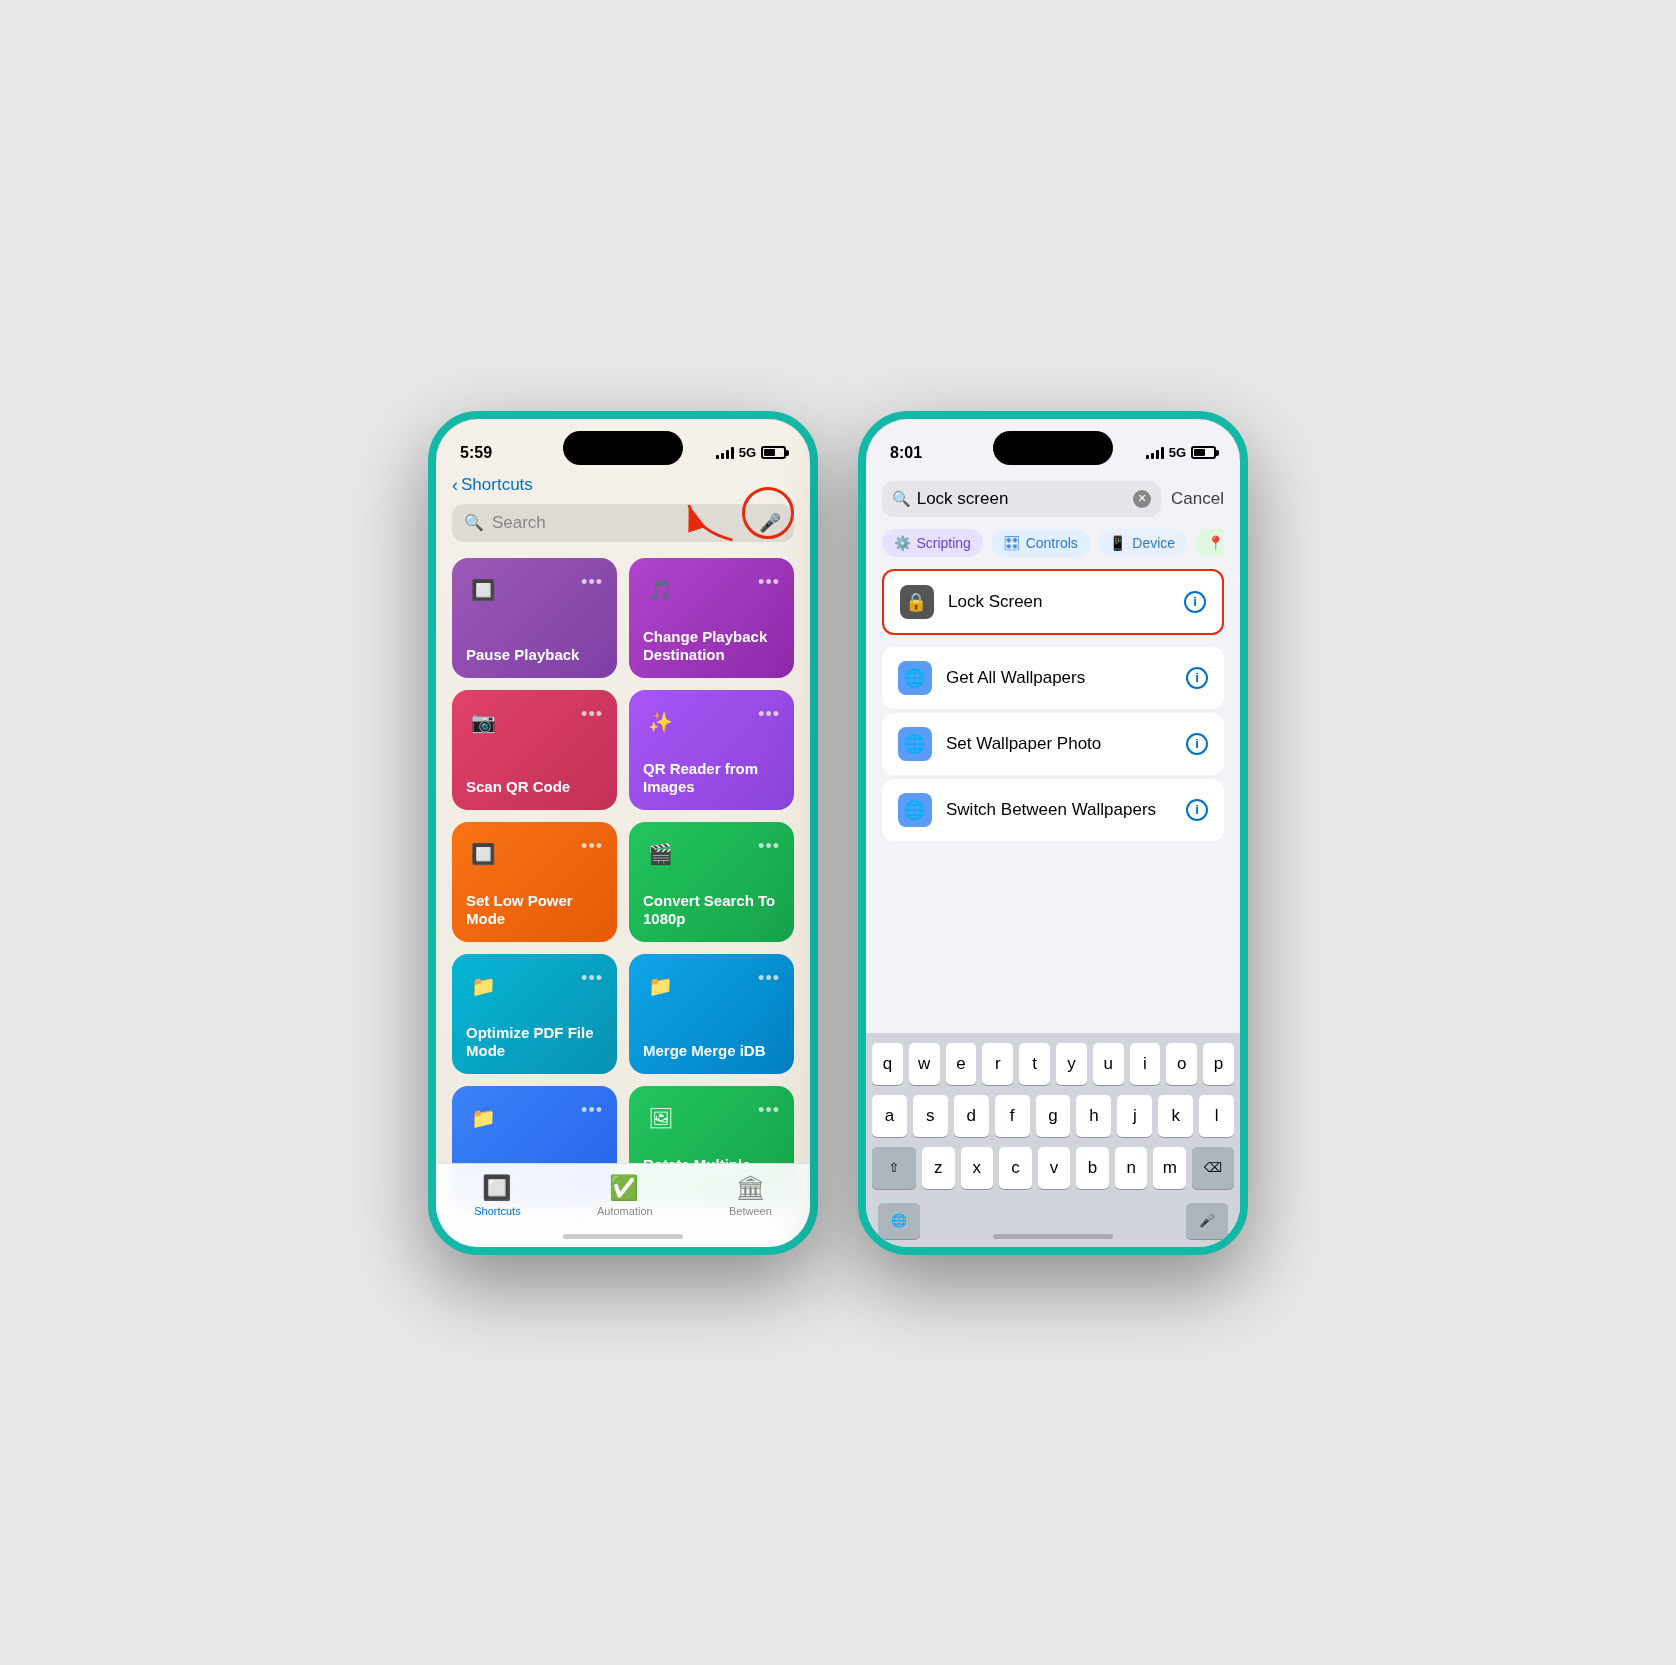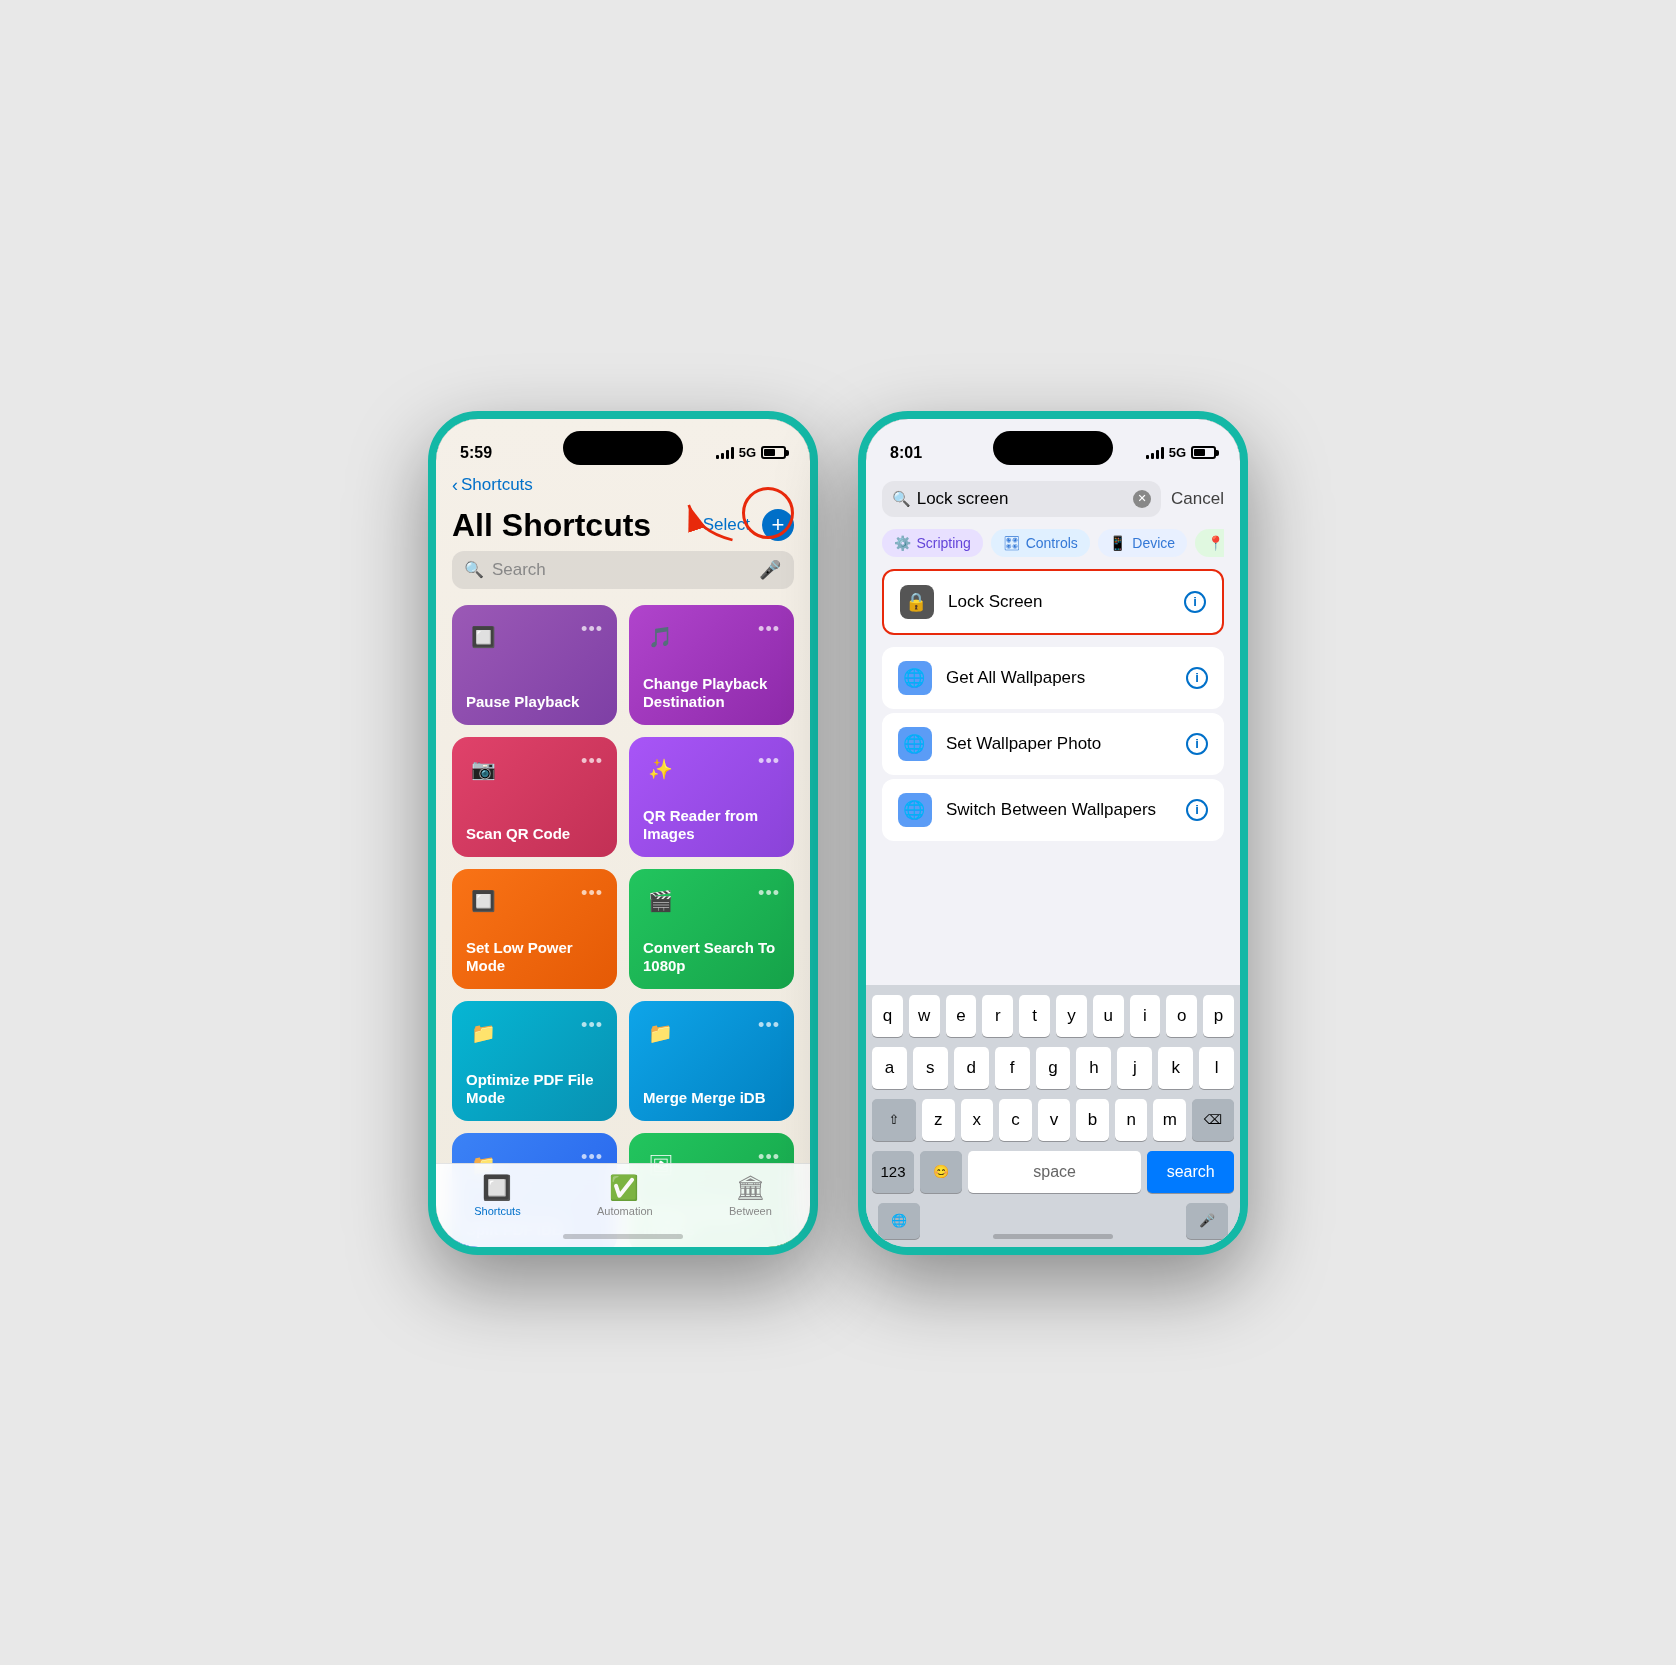--- a/index.html
+++ b/index.html
@@ -488,29 +488,20 @@
       </div>
     </div>
 
     <div class="phone1-content">
 
       <div class="nav-back">
         <span class="nav-back-arrow">‹</span>
         <span>Shortcuts</span>
       </div>
 
-      <div class="nav-row">
-        <span class="page-title">All Shortcuts</span>
-        <div class="nav-actions">
-          <span class="select-btn">Select</span>
-          <div class="add-btn">
-            <span>+</span>
-          </div>
-        </div>
-      </div>
 
       <div class="red-circle"></div>
 
       <svg class="arrow-annotation" viewBox="0 0 80 60" style="position:absolute;top:76px;right:60px;width:70px;height:55px;z-index:200">
         <defs>
           <marker id="arrowhead" markerWidth="10" markerHeight="7" refX="10" refY="3.5" orient="auto">
             <polygon points="0 0, 10 3.5, 0 7" fill="#e8290b"></polygon>
           </marker>
         </defs>
         <path d="M 60 50 Q 20 40 10 10" stroke="#e8290b" stroke-width="3" fill="none" marker-end="url(#arrowhead)"></path>
@@ -755,26 +746,20 @@
         <div class="kb-key">z</div>
         <div class="kb-key">x</div>
         <div class="kb-key">c</div>
         <div class="kb-key">v</div>
         <div class="kb-key">b</div>
         <div class="kb-key">n</div>
         <div class="kb-key">m</div>
         <div class="kb-key gray delete">⌫</div>
       </div>
 
-      <div class="kb-bottom-row">
-        <div class="kb-key gray num">123</div>
-        <div class="kb-key gray emoji">😊</div>
-        <div class="kb-key space">space</div>
-        <div class="kb-key blue-btn">search</div>
-      </div>
 
       <div style="display:flex;justify-content:space-between;padding:4px 6px 2px;">
         <div class="kb-key gray globe" style="max-width:42px;height:36px;">🌐</div>
         <div class="kb-key gray mic-key" style="max-width:42px;height:36px;">🎤</div>
       </div>
     </div>
 
     <div class="home-indicator"></div>
   </div>
 </div>

